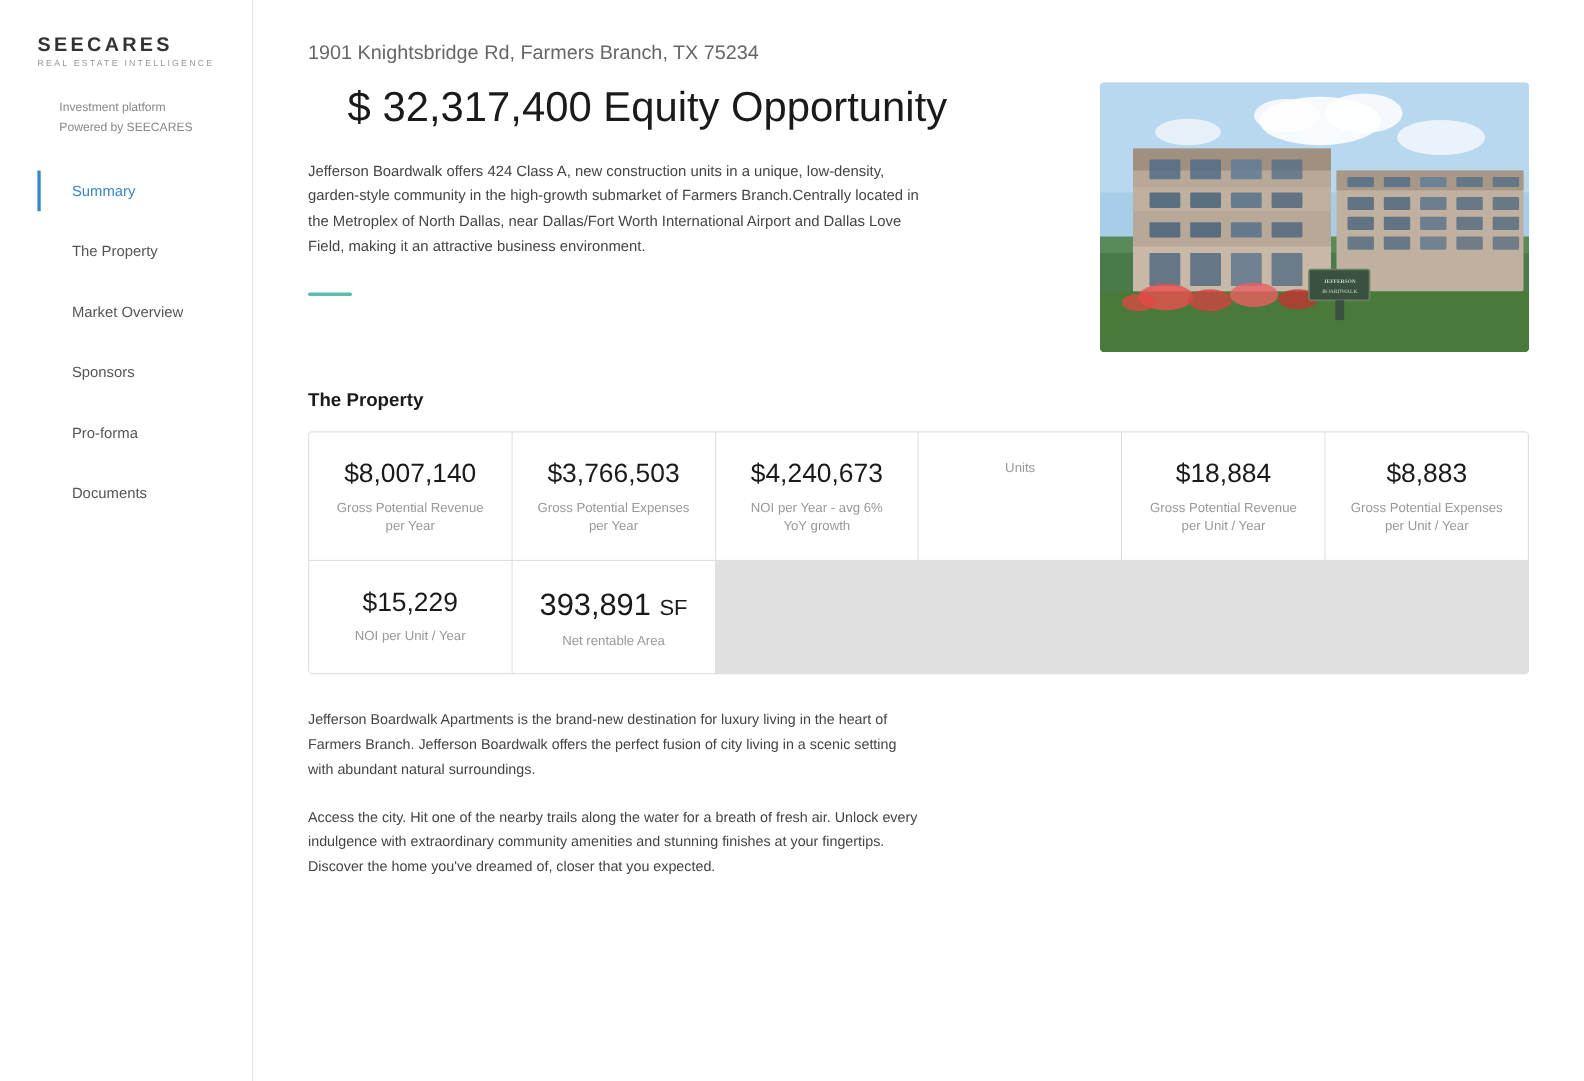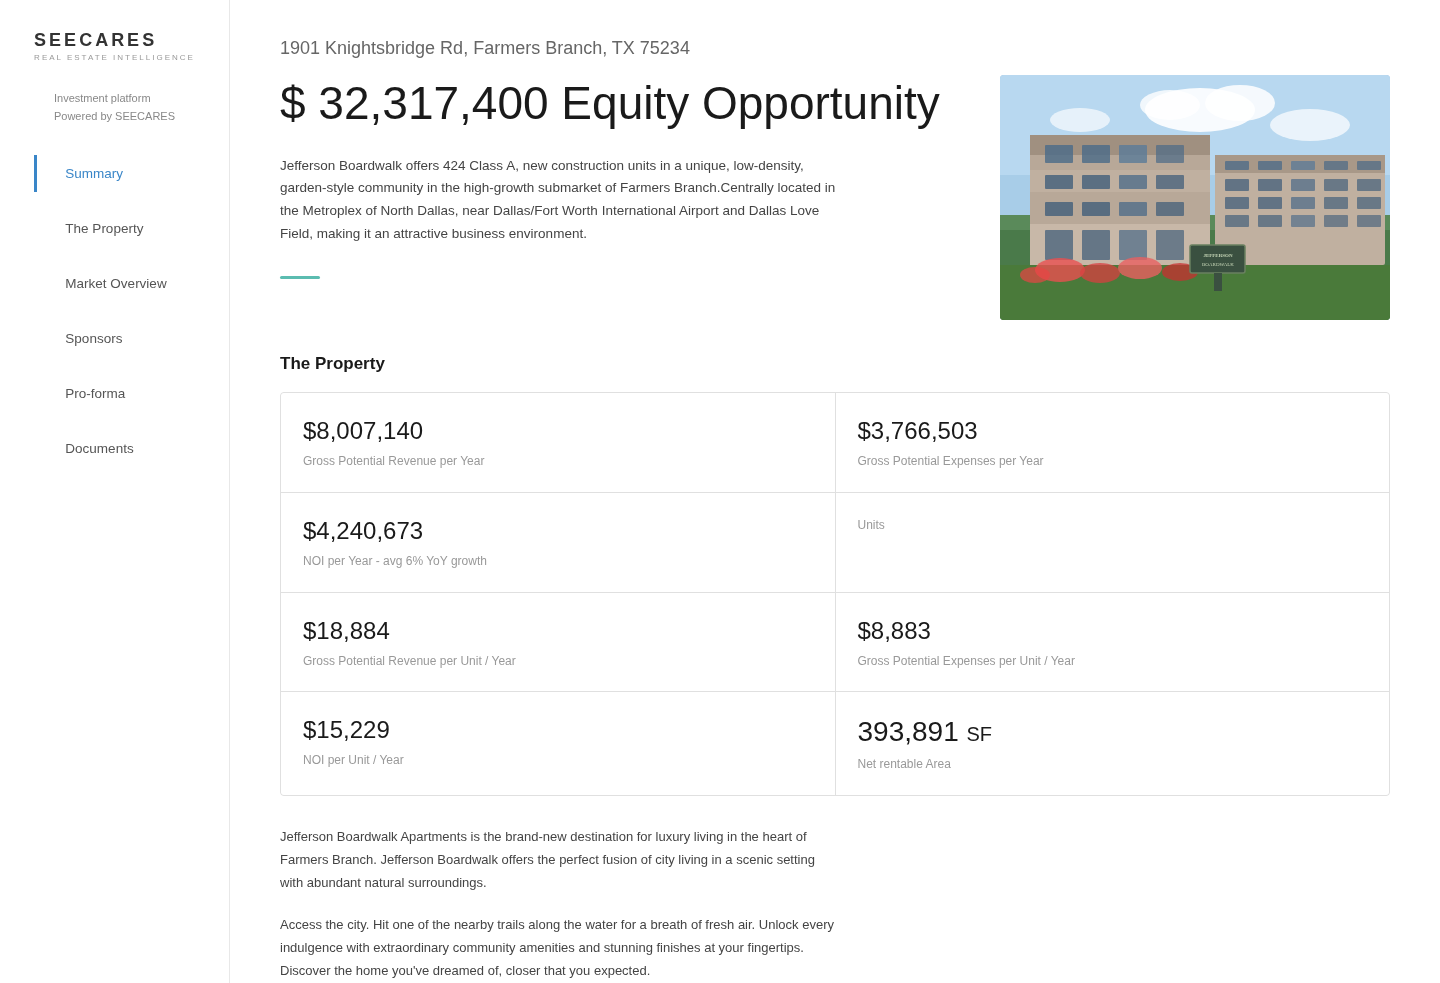--- a/index.html
+++ b/index.html
@@ -71,25 +71,26 @@
 
     
     .hero {
       display: flex;
       gap: 40px;
       align-items: flex-start;
       margin-bottom: 10px;
     }
     .hero-left { flex: 1; }
     .hero-title {
-      font-size: 46px;
+      font-size: 38px;
       font-weight: 300;
       color: #1a1a1a;
       line-height: 1.25;
       margin-bottom: 22px;
+      margin-left: 36px;
     }
     .hero-description {
       font-size: 13.5px;
       color: #444;
       line-height: 1.7;
       max-width: 560px;
       margin-bottom: 30px;
     }
     .hero-divider {
       width: 40px;
@@ -117,27 +118,28 @@
     .section-title {
       font-size: 17px;
       font-weight: 600;
       color: #1a1a1a;
       margin: 34px 0 18px 0;
     }
 
     
     .stats-grid {
       display: grid;
-      grid-template-columns: repeat(2, 1fr);
+      grid-template-columns: repeat(6, 1fr);
       gap: 1px;
       background: #e0e0e0;
       border: 1px solid #e0e0e0;
       border-radius: 4px;
       overflow: hidden;
       margin-bottom: 30px;
+      text-align: center;
     }
     .stat-cell {
       background: #fff;
       padding: 24px 22px 22px 22px;
     }
     .stat-value {
       font-size: 24px;
       font-weight: 500;
       color: #1a1a1a;
       margin-bottom: 8px;

